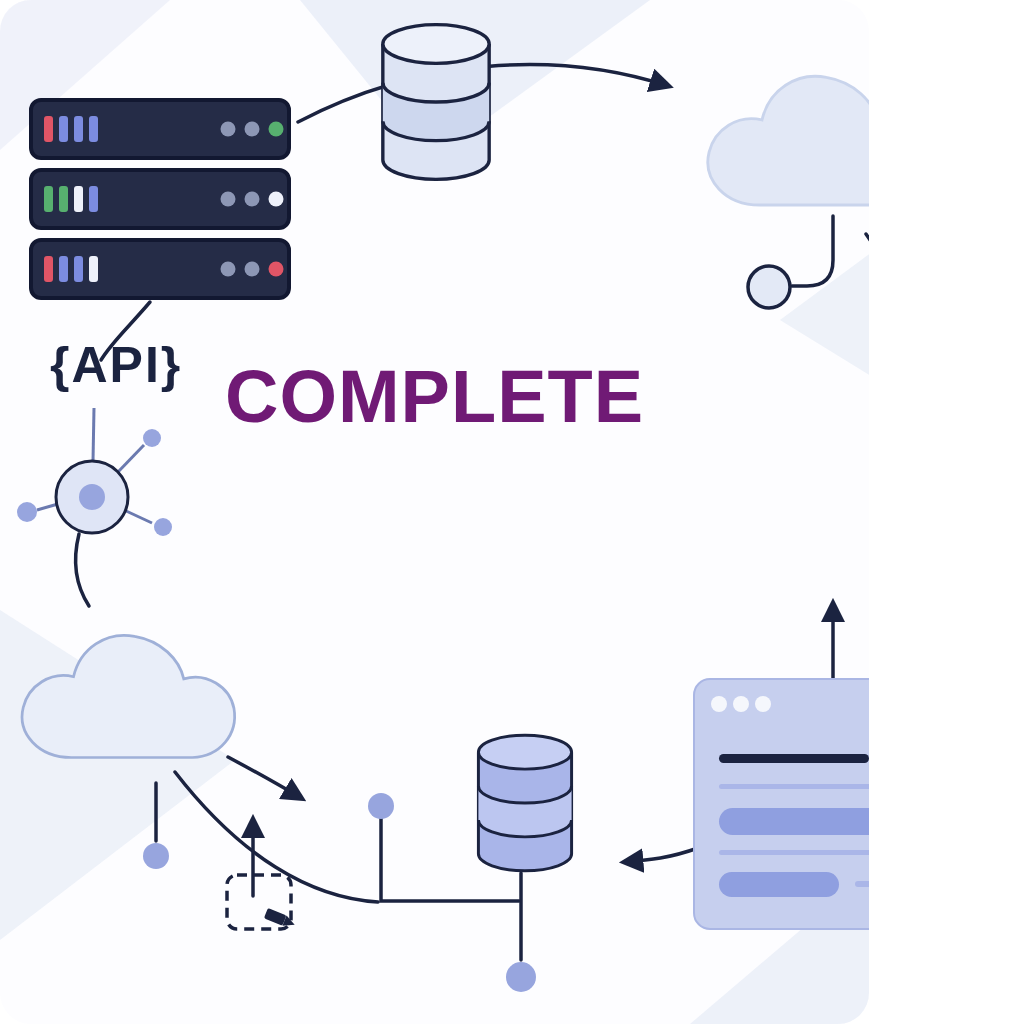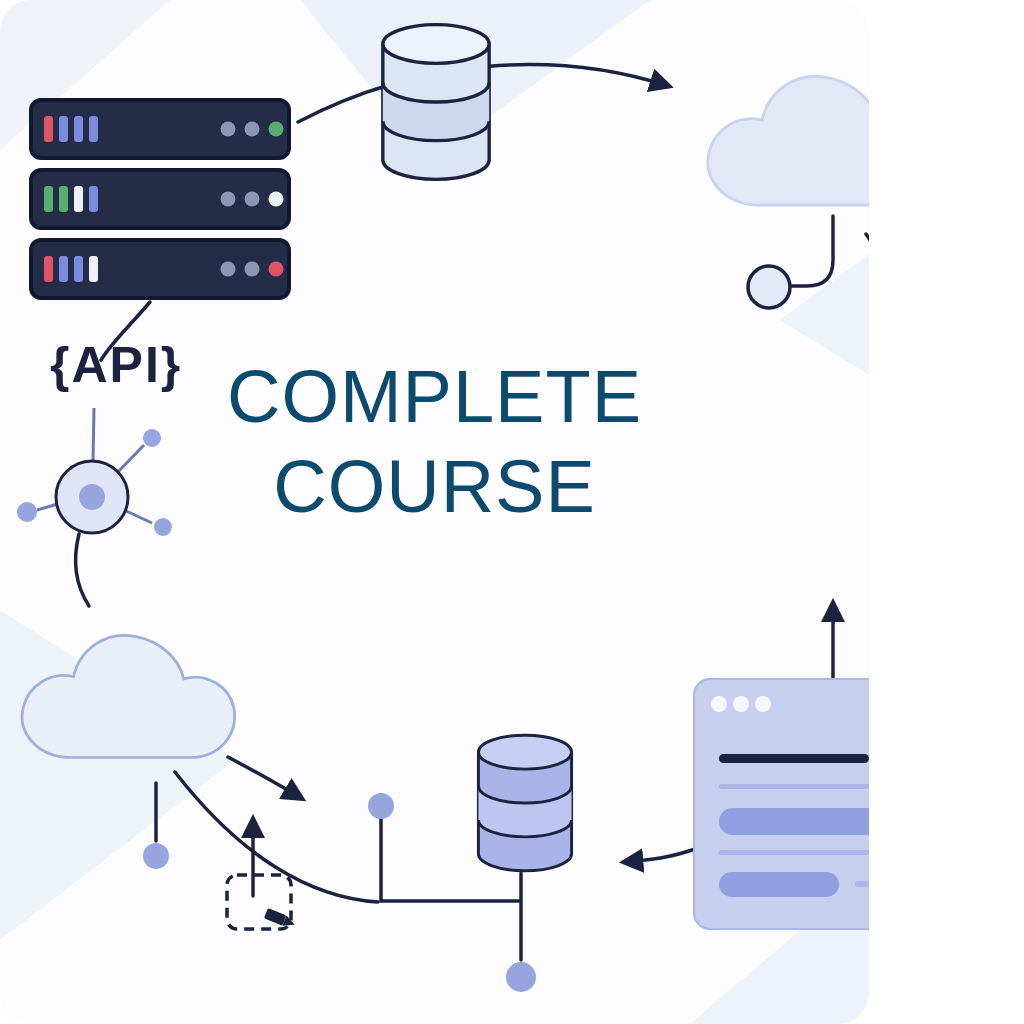--- a/index.html
+++ b/index.html
@@ -14,22 +14,22 @@
 
   .icon { position:absolute; z-index:2; }
   .icon svg { display:block; width:100%; height:100%; }
 
   .connector { fill:none; stroke:#1b2340; stroke-width:3.5; stroke-linecap:round; }
   .node-light { fill:#e3e9f6; stroke:#1b2340; stroke-width:3.5; }
   .node-solid { fill:#97a5de; stroke:none; }
 
   .title-block {
     position:absolute; left:0; right:0; top:352px; z-index:3;
-    text-align:center; color:#0c4a6e;
-    font-weight:normal; font-size:74px; line-height:90px; letter-spacing:1px;
+    text-align:center; color:#701a75;
+    font-weight:bold; font-size:74px; line-height:90px; letter-spacing:1px;
   }
 
   .api-group { position:absolute; left:10px; top:330px; width:220px; height:235px; z-index:2; }
   .api-label {
     position:absolute; left:40px; top:6px;
     font-weight:bold; font-size:50px; color:#1b2340; letter-spacing:2px; z-index:3;
   }
   .api-group svg { position:absolute; inset:0; width:100%; height:100%; }
 </style>
 </head>
@@ -197,16 +197,15 @@
       <rect x="5" y="5" width="64" height="54" rx="10" fill="none" stroke="#1b2340" stroke-width="3.5" stroke-dasharray="10 7"></rect>
       <g transform="translate(46,38) rotate(22)">
         <rect x="0" y="0" width="20" height="11" rx="2" fill="#1b2340"></rect>
         <path d="M20 0 L31 5.5 L20 11 Z" fill="#1b2340"></path>
       </g>
     </svg>
   </div>
 
   <div class="title-block">
     <div>COMPLETE</div>
-    <div>COURSE</div>
   </div>
 
 </div>
 
 </body></html>

